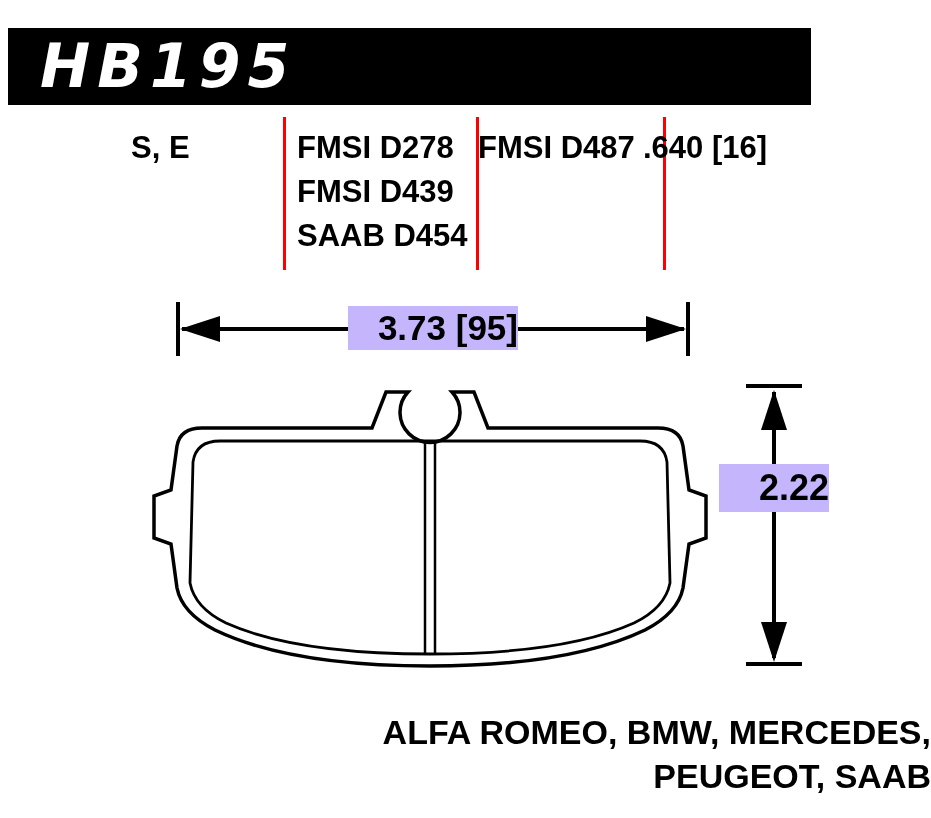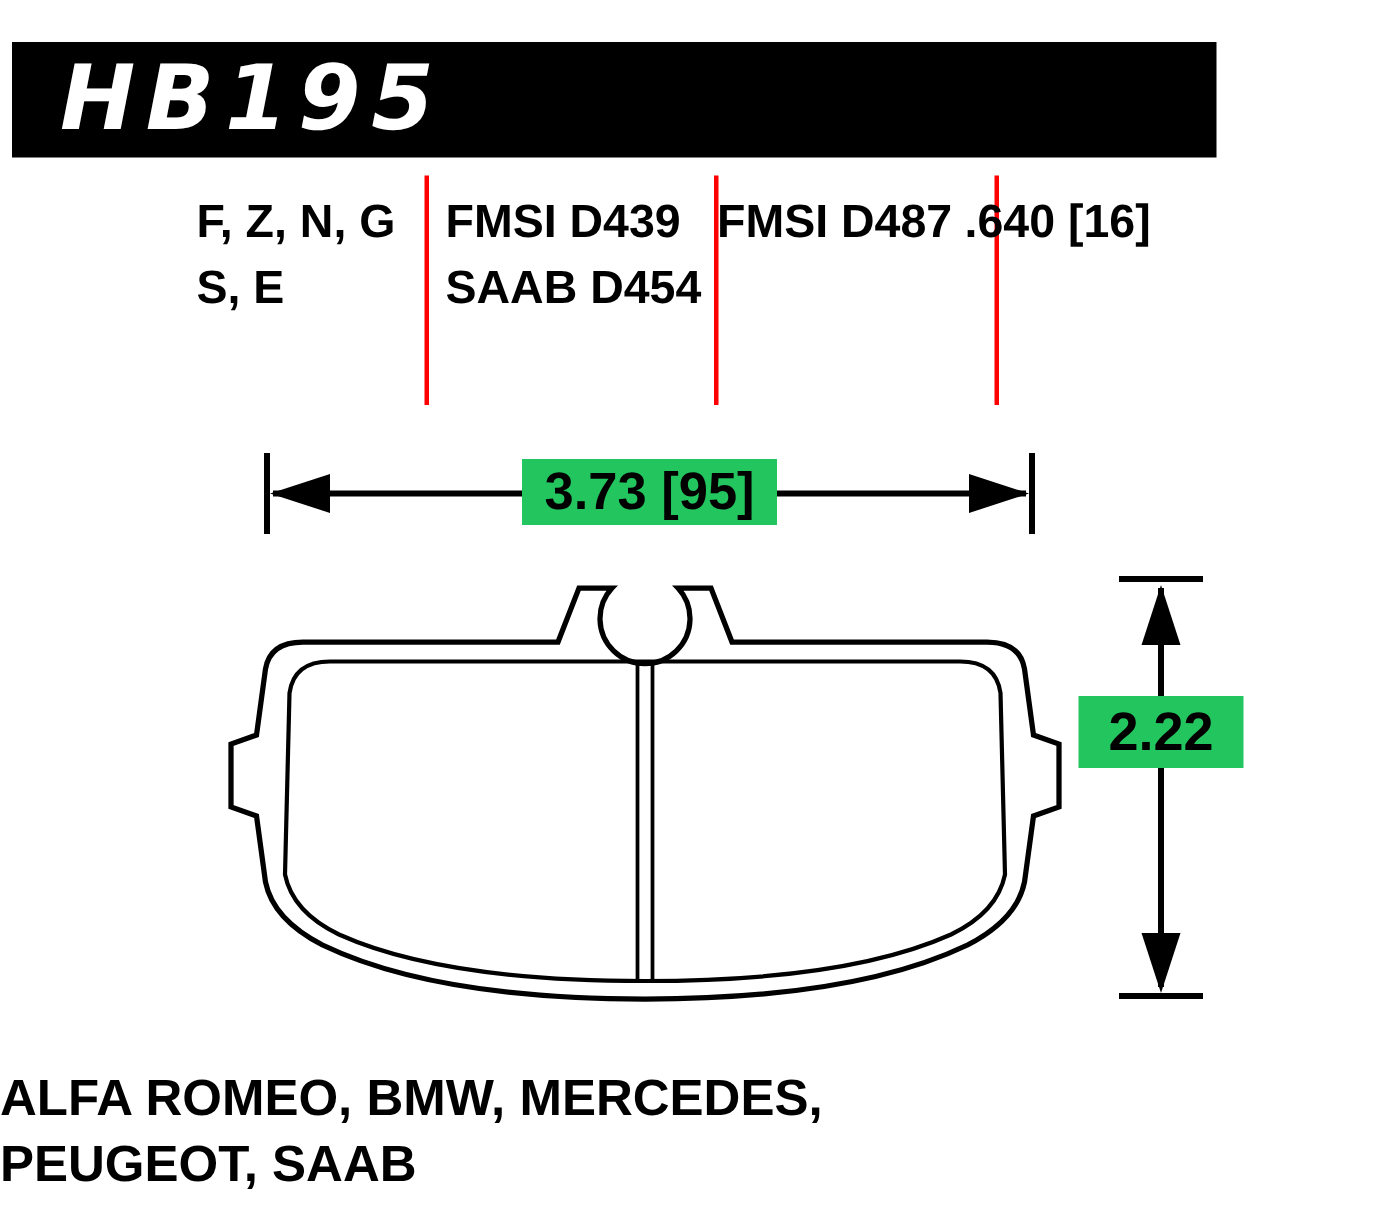--- a/index.html
+++ b/index.html
@@ -42,49 +42,49 @@
   .vline-1 { left: 283px; }
   .vline-2 { left: 476px; }
   .vline-3 { left: 663px; }
 
   
   svg.linework { position: absolute; left: 0; top: 0; pointer-events: none; }
 
   
   .dim-label {
     position: absolute; font-weight: bold;
-    text-align: center; background: #22c55e; white-space: nowrap;
+    text-align: right; background: #c4b5fd; white-space: nowrap;
   }
   .dim-width-label { left: 348px; top: 306px; width: 170px; font-size: 35px; line-height: 44px; }
   .dim-height-value { left: 719px; top: 464px; width: 110px; font-size: 36px; line-height: 48px; }
   .dim-height-mm    { left: 719px; top: 516px; width: 110px; font-size: 36px; line-height: 48px; }
 
   
   .applications {
     position: absolute; left: 0; top: 710px; width: 931px;
-    text-align: left; font-weight: bold; font-size: 34px; line-height: 44px;
+    text-align: right; font-weight: bold; font-size: 34px; line-height: 44px;
   }
 </style>
 </head>
 <body>
 
 <div class="page">
 
   <div class="banner" style="background: rgb(0, 0, 0);">
     <span class="banner-title">HB195</span>
   </div>
 
   <div class="spec-text compounds">
-    <div>F, Z, N, G</div>
     <div>S, E</div>
   </div>
 
   <div class="vline vline-1" style="background: rgb(255, 0, 0);"></div>
 
   <div class="spec-text fmsi-col1">
+    <div>FMSI D278</div>
     <div>FMSI D439</div>
     <div>SAAB D454</div>
   </div>
 
   <div class="vline vline-2" style="background: rgb(255, 0, 0);"></div>
 
   <div class="spec-text fmsi-col2">
     <div>FMSI D487</div>
   </div>
 

